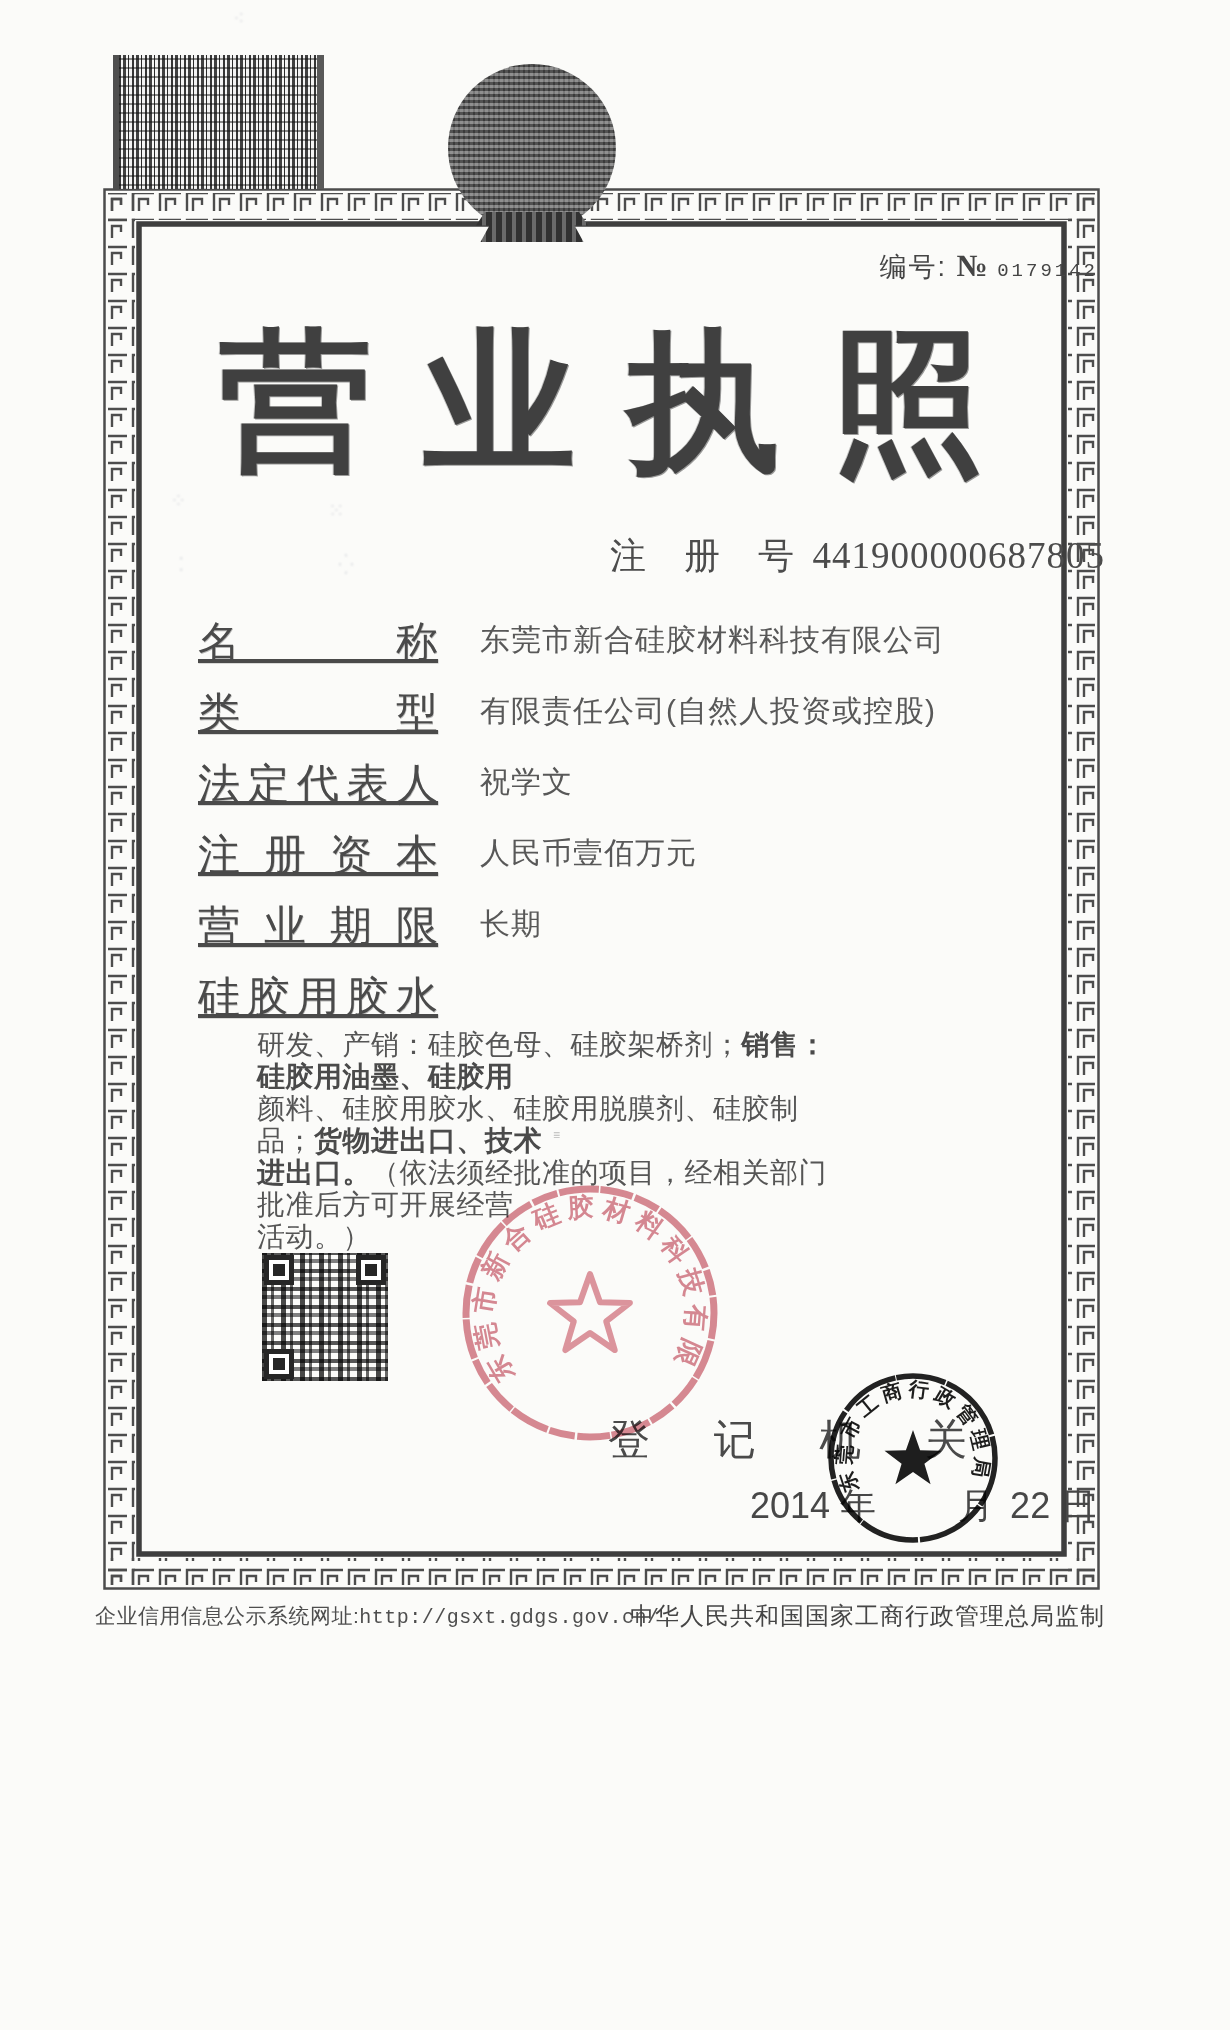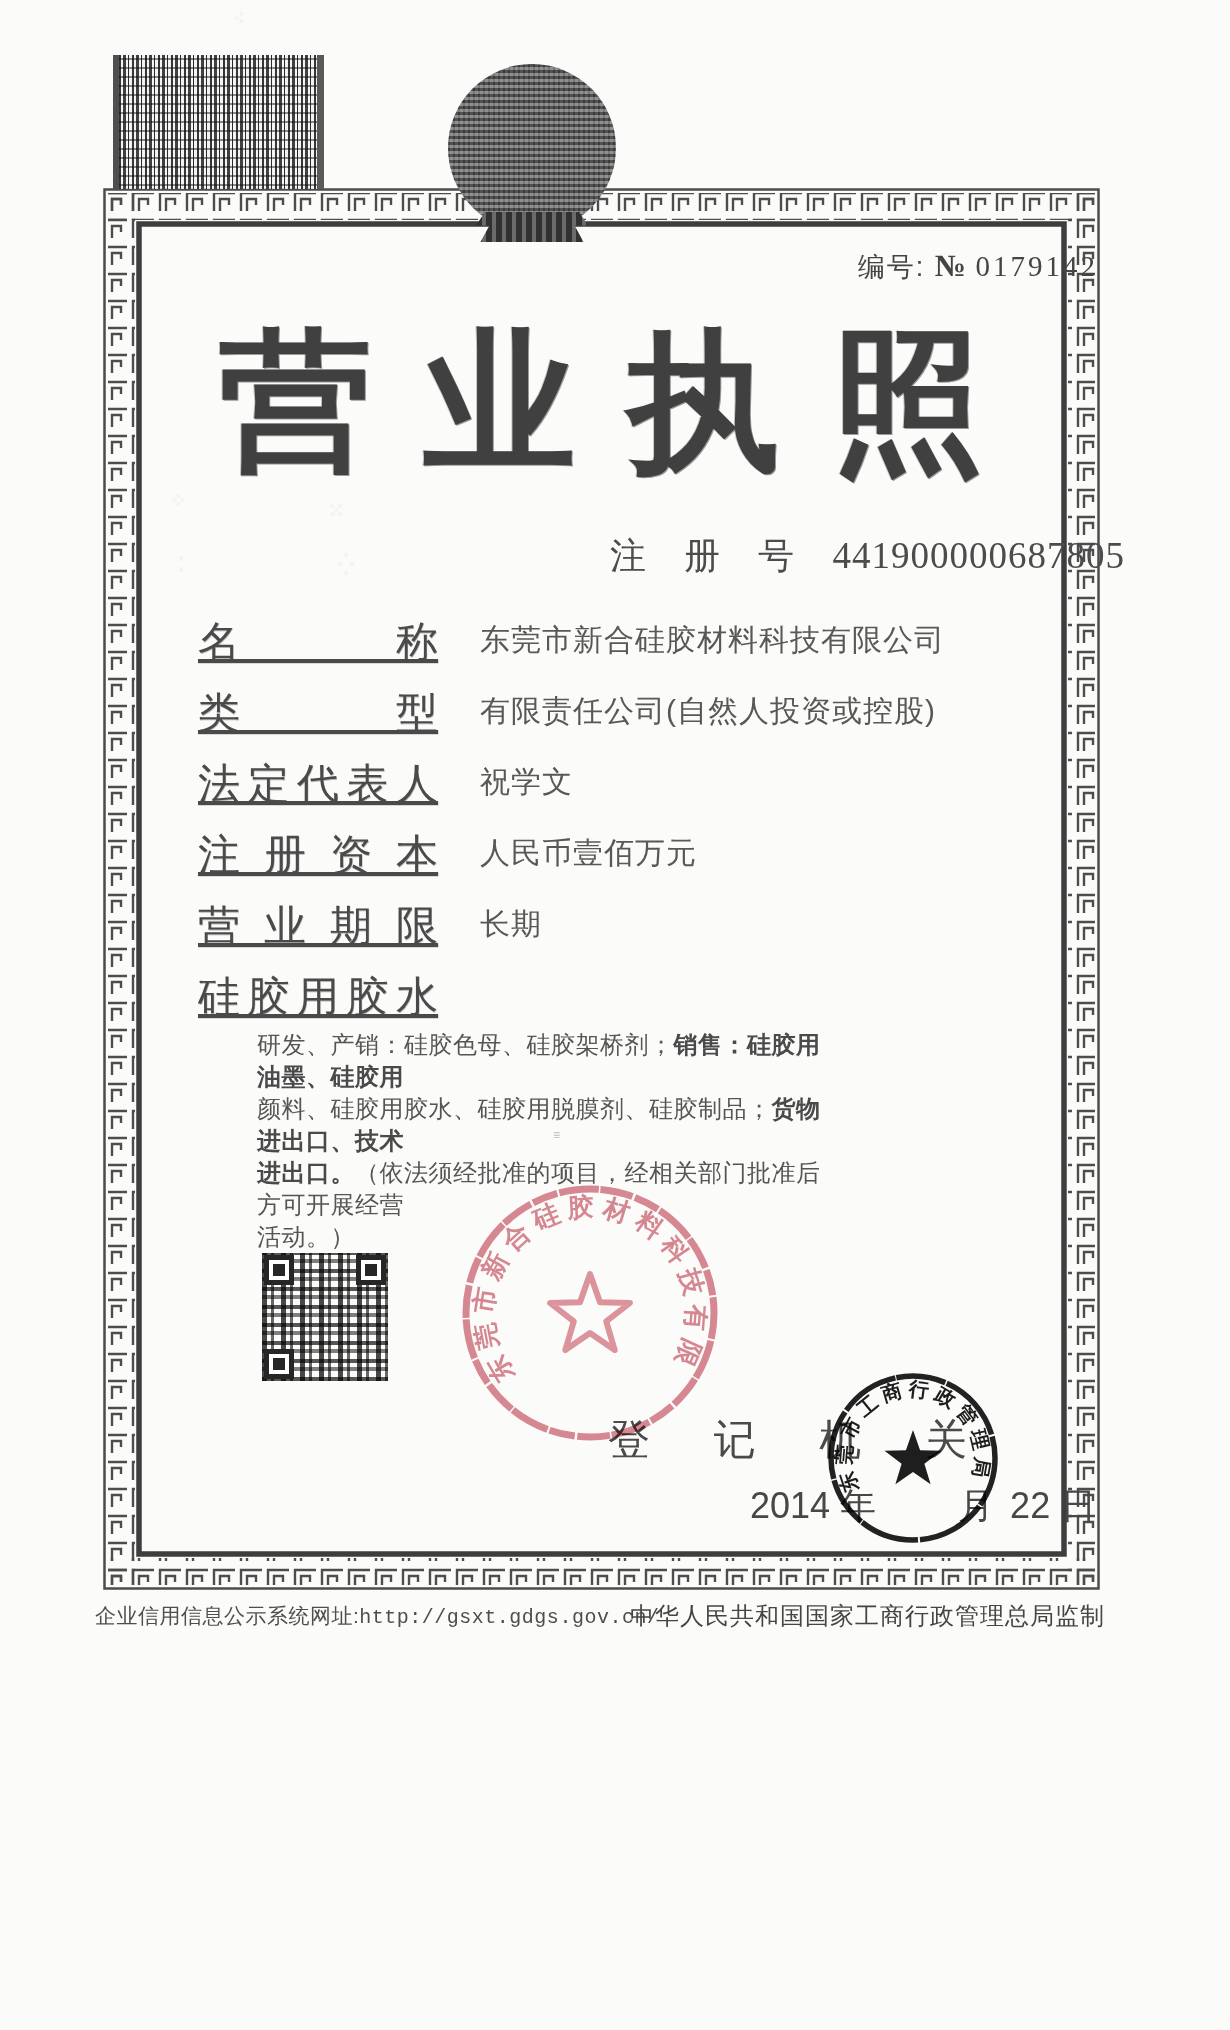--- a/index.html
+++ b/index.html
@@ -46,53 +46,53 @@
     filter:blur(.5px);
   }
 
   
   .frame{position:absolute;left:103px;top:188px;z-index:1;}
 
   
   .serial{position:absolute;top:248px;left:0;width:1098px;text-align:right;z-index:3;
     font-size:27px;letter-spacing:2px;color:#454545;}
   .serial .no-mark{font-family:"Liberation Serif","DejaVu Serif",serif;font-weight:bold;font-size:31px;letter-spacing:0;}
-  .serial .num{font-family:Liberation Serif, serif;font-size:29px;letter-spacing:3px;}
+  .serial .num{font-family:Liberation Mono, monospace;font-size:19px;letter-spacing:3px;}
 
   
   .title{
     position:absolute;top:318px;left:103px;width:997px;text-align:center;z-index:3;
     font-size:152px;font-weight:bold;color:#3b3b3b;
     letter-spacing:52px;text-indent:52px;line-height:1.1;
     text-shadow:1px 1px 0 rgba(70,70,70,.55),-1px 0 0 rgba(90,90,90,.35);
     filter:blur(.3px) contrast(.92);
   }
 
   
   .regline{position:absolute;top:532px;left:610px;z-index:3;white-space:nowrap;}
-  .regline .reg-label{font-size:36px;color:#4c4c4c;letter-spacing:14px;margin-right:20px;}
+  .regline .reg-label{font-size:36px;color:#4c4c4c;letter-spacing:14px;}
   .regline .reg-num{font-size:37px;color:#4c4c4c;font-family:"Liberation Serif","DejaVu Serif",serif;letter-spacing:1px;}
 
   
   .rows{position:absolute;left:198px;top:614px;width:880px;z-index:3;}
   .row{position:relative;min-height:71px;}
   .row-label{
     display:inline-block;width:240px;vertical-align:top;
     font-size:42px;color:#4a4a4a;font-weight:500;
     text-align:justify;text-align-last:justify;
     text-shadow:.5px .5px 0 rgba(80,80,80,.4);
     text-decoration:underline;
   }
   .row-value{
     display:inline-block;margin-left:42px;vertical-align:top;padding-top:6px;
     font-size:30px;color:#585858;letter-spacing:1px;white-space:nowrap;
   }
   .scope{
     display:inline-block;margin-left:59px;vertical-align:top;padding-top:4px;
-    font-size:24px;color:#555;width:586px;line-height:32px;letter-spacing:.5px;
+    font-size:28px;color:#555;width:586px;line-height:32px;letter-spacing:.5px;
   }
   .scope .b{font-weight:bold;color:#4a4a4a;}
 
   
   .qr{
     position:absolute;left:262px;top:1253px;width:126px;height:128px;background:#fff;z-index:4;
     background:
       repeating-linear-gradient(90deg,rgba(40,40,40,.85) 0 5px,transparent 5px 9px,rgba(40,40,40,.7) 9px 12px,transparent 12px 19px),
       repeating-linear-gradient(0deg,rgba(45,45,45,.8) 0 4px,transparent 4px 10px,rgba(45,45,45,.6) 10px 14px,transparent 14px 18px);
     background-blend-mode:multiply;

